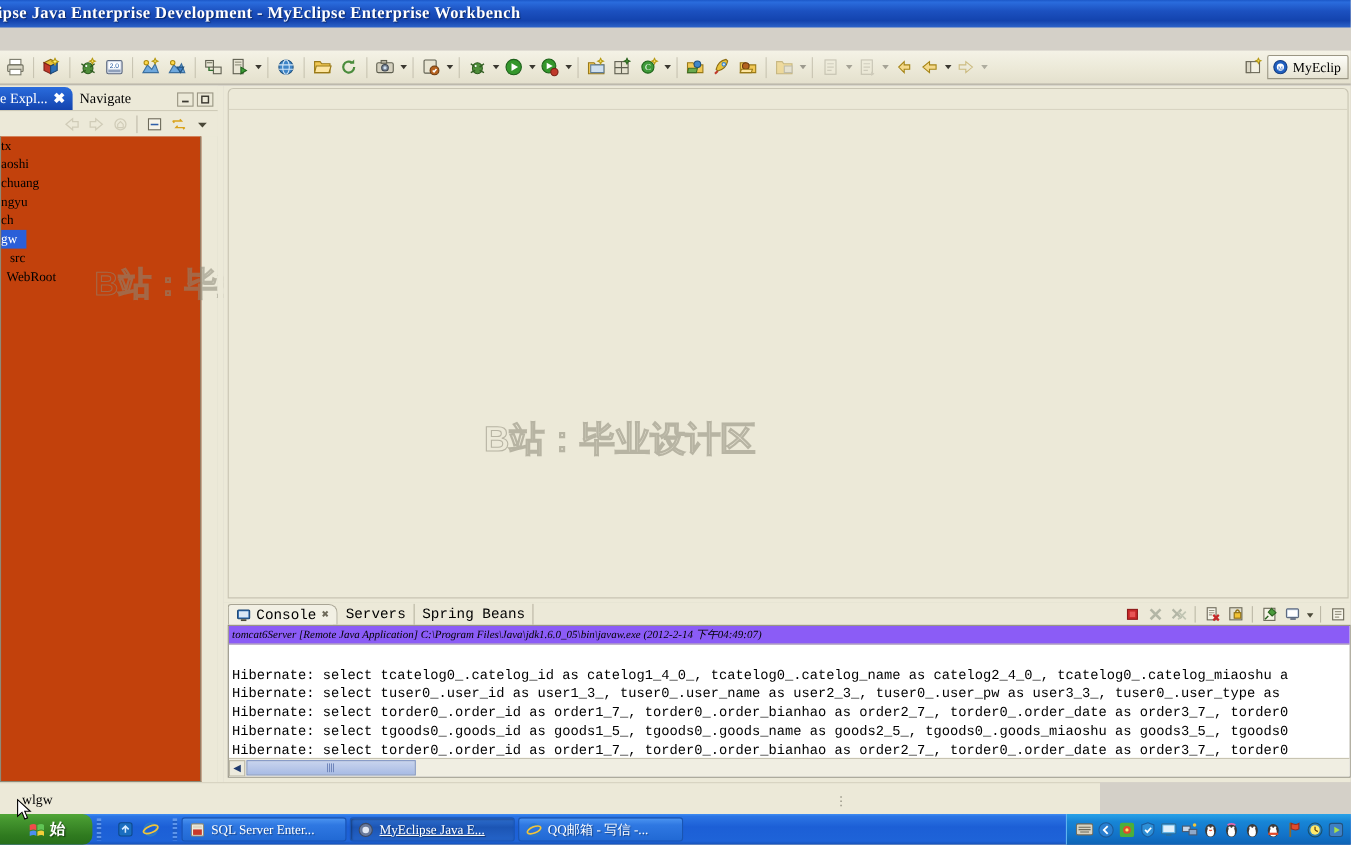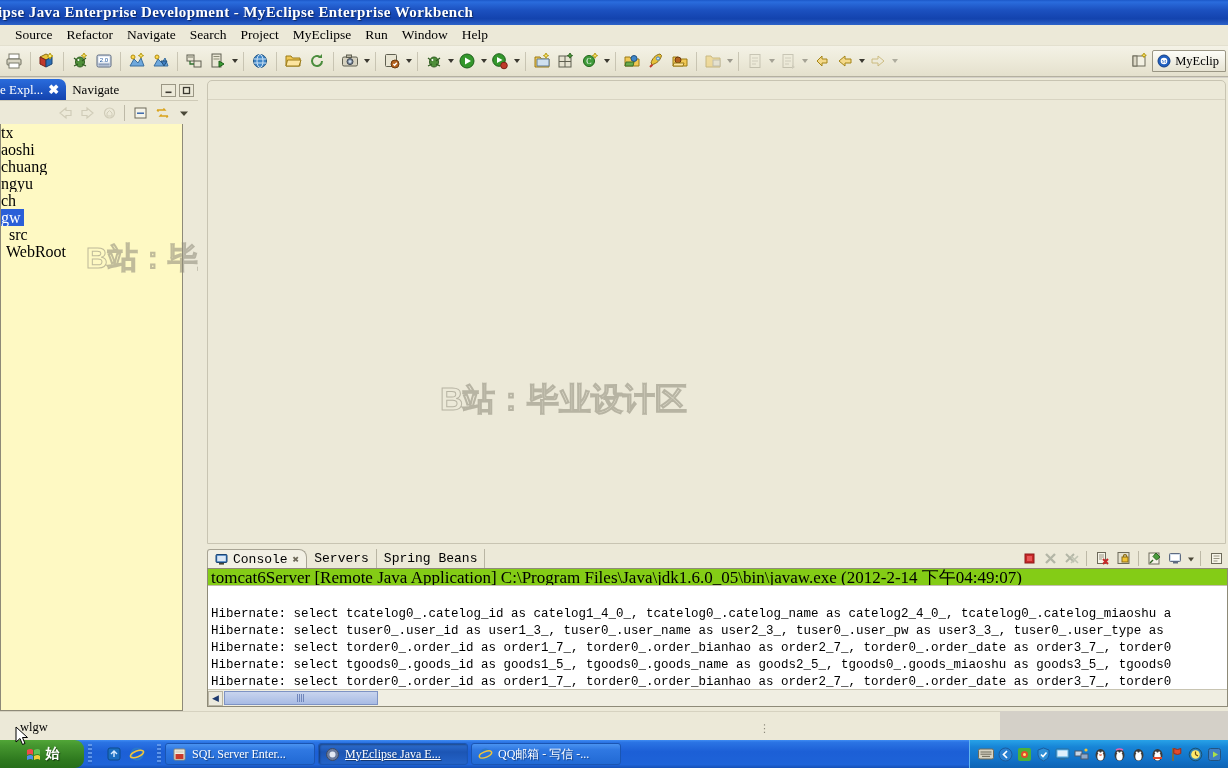--- a/index.html
+++ b/index.html
@@ -118,24 +118,24 @@
     height: 24px; width:198px;
     background: #ece9d8;
     border-top: 1px solid #cfcbb8;
     display:flex; align-items:center; justify-content:flex-end;
     gap:2px; padding-right:4px;
   }
   .vt-btn { width:20px;height:19px;display:flex;align-items:center;justify-content:center; }
   .vt-sep { width:1px;height:16px;background:#bdb9a7;margin:0 3px; }
   .tree {
     position:absolute; left:0; top:46px; width:183px; height:587px;
-    background:#fef9c3; border:1px solid #8e8a78; border-top:none;
+    background:#c2410c; border:1px solid #8e8a78; border-top:none;
     overflow:hidden;
     font-family:"Liberation Serif", serif;
-    font-size:16px;
+    font-size:12px;
   }
   .tree-row {
     height: 17px; line-height:17px; white-space:nowrap;
     padding-left:0px; color:#000;
     display:flex; align-items:center;
   }
   .tree-row.sel { background:#2a5fd8; color:#ffffff; }
   .tree-row .lbl { overflow:hidden; }
 
   
@@ -185,24 +185,24 @@
   }
   .ct-btn { width:20px;height:19px;display:flex;align-items:center;justify-content:center; }
   .ct-sep { width:1px;height:15px;background:#bdb9a7;margin:0 4px; }
   .con-body {
     position:absolute; left:4px; top:20px; width:1021px; height:139px;
     background:#ffffff; border:1px solid #8e8a78;
     overflow:hidden;
   }
   .con-head {
     height:17px; line-height:17px;
-    background:#84cc16;
+    background:#8b5cf6;
     border-bottom:1px solid #c4c0ae;
-    font-family:"Liberation Serif", serif; font-size:17px; color:#000;
-    padding-left:3px; white-space:nowrap; overflow:hidden;
+    font-family:"Liberation Serif", serif; font-size:10px; color:#000;
+    padding-left:3px; white-space:nowrap; overflow:hidden;font-style:italic;
   }
   .con-log {
     position:absolute; left:0; top:34px; width:1019px; height:100px;
     padding:3px 0 0 3px;
     overflow:hidden;
   }
   .con-line {
     font-family:"Liberation Mono", monospace;
     font-size:12.5px; line-height:17px;
     color:#000; white-space:nowrap;
@@ -307,31 +307,20 @@
 </style>
 </head>
 <body>
 
 <div id="app">
 
   <div class="titlebar">
     <span class="t-inner">ipse Java Enterprise Development - MyEclipse Enterprise Workbench</span>
   </div>
 
-  <div class="menubar">
-    <div class="menuitem">Source</div>
-    <div class="menuitem">Refactor</div>
-    <div class="menuitem">Navigate</div>
-    <div class="menuitem">Search</div>
-    <div class="menuitem">Project</div>
-    <div class="menuitem">MyEclipse</div>
-    <div class="menuitem">Run</div>
-    <div class="menuitem">Window</div>
-    <div class="menuitem">Help</div>
-  </div>
 
   <div class="toolbar">
 
     <div class="tb-btn">
       <svg width="18" height="18" viewBox="0 0 18 18">
         <rect x="4" y="2" width="10" height="5" fill="#fff" stroke="#7a7a6a"></rect>
         <rect x="2" y="7" width="14" height="6" rx="1" fill="#d9d6c4" stroke="#6e6e5e"></rect>
         <rect x="4" y="11" width="10" height="5" fill="#fff" stroke="#7a7a6a"></rect>
       </svg>
     </div>

